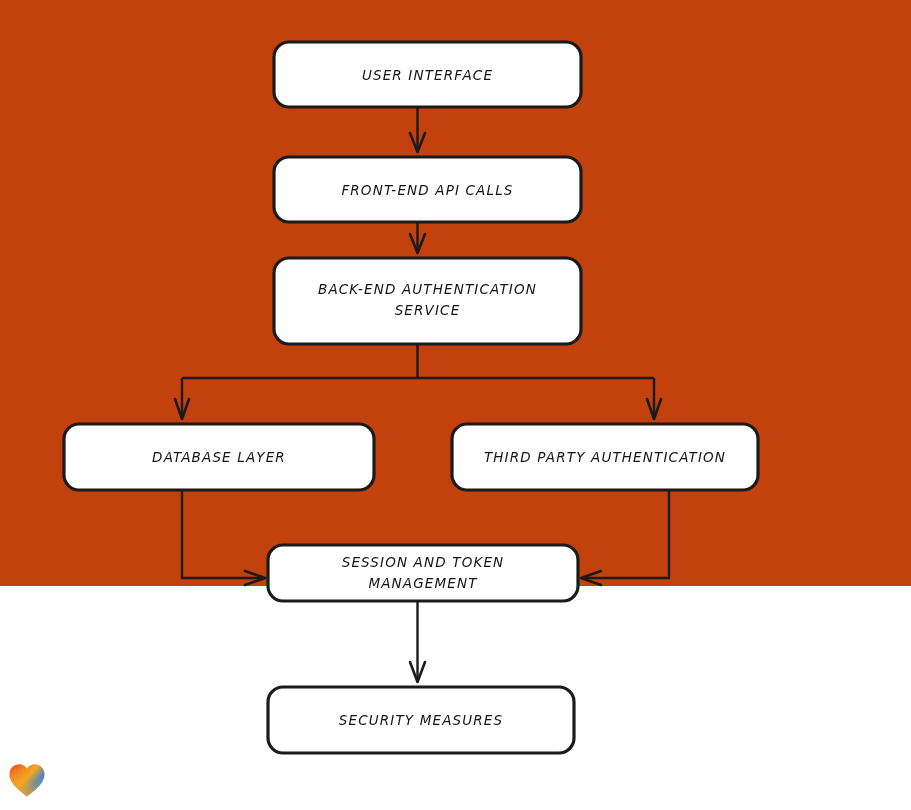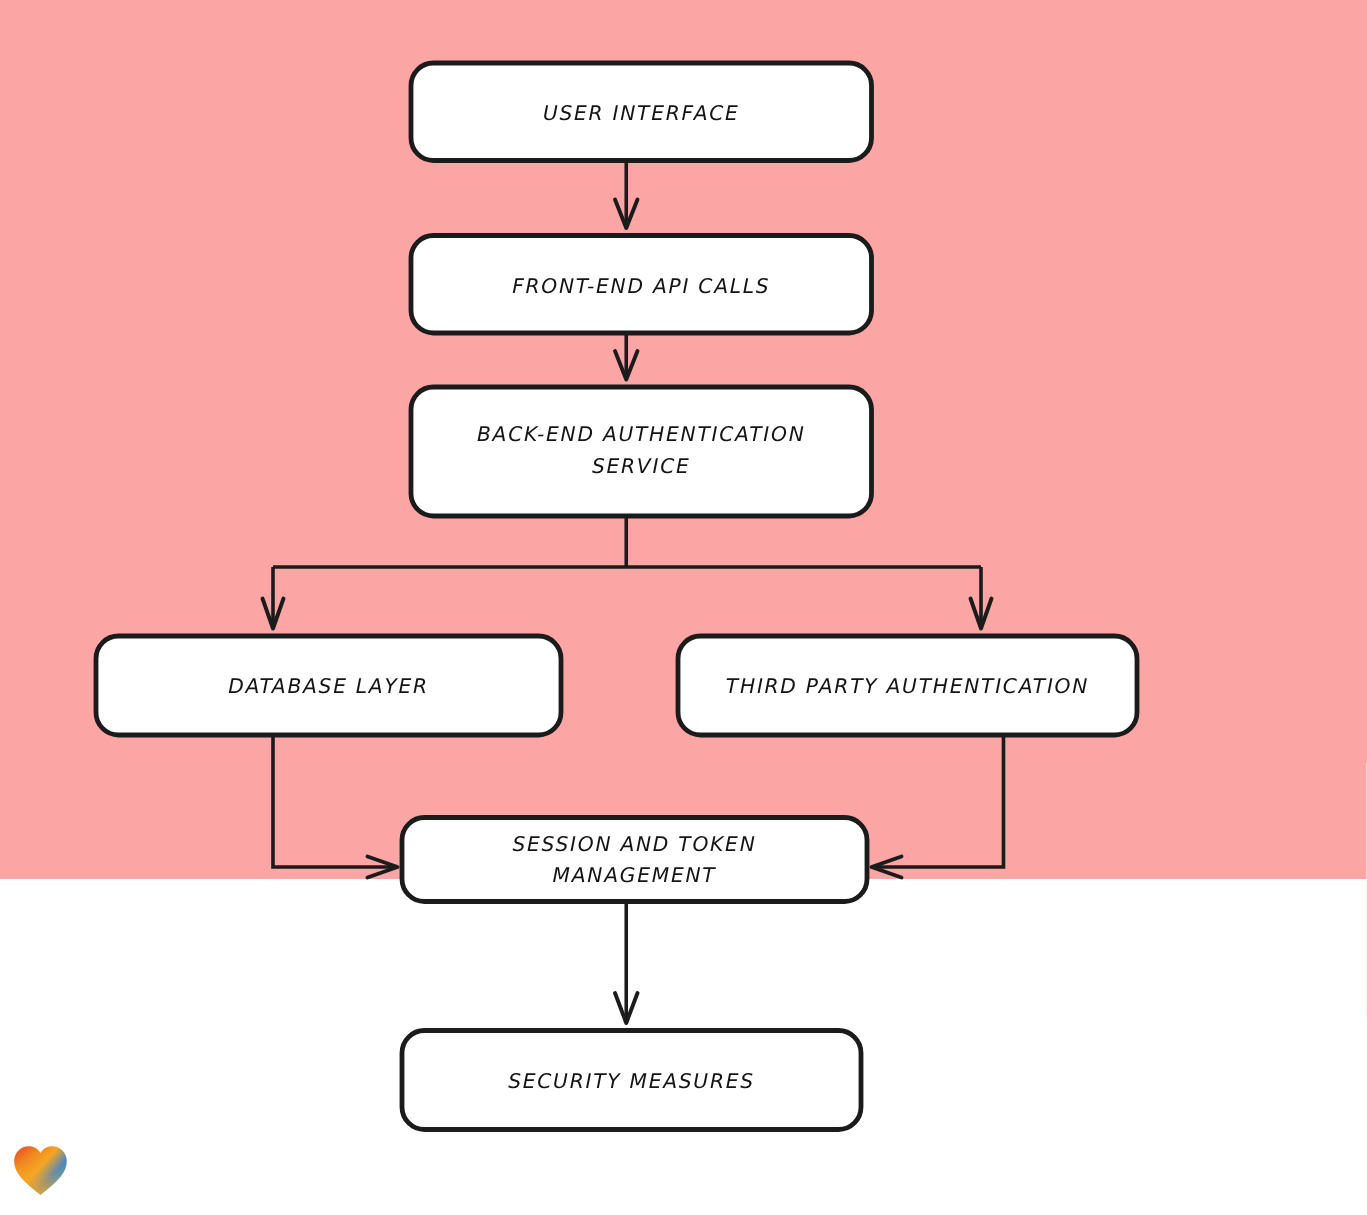--- a/index.html
+++ b/index.html
@@ -10,21 +10,21 @@
   body {
     width: 911px;
     height: 810px;
     overflow: hidden;
     font-family: "DejaVu Sans", sans-serif;
   }
   #canvas {
     position: relative;
     width: 911px;
     height: 586px;
-    background: #fca5a5;
+    background: #c2410c;
   }
   #flow {
     position: absolute;
     top: 0;
     left: 0;
     width: 911px;
     height: 810px;
   }
   .node-box {
     fill: #ffffff;

